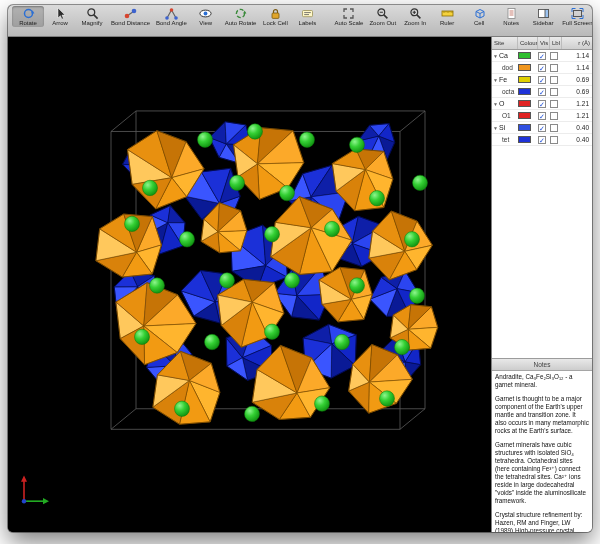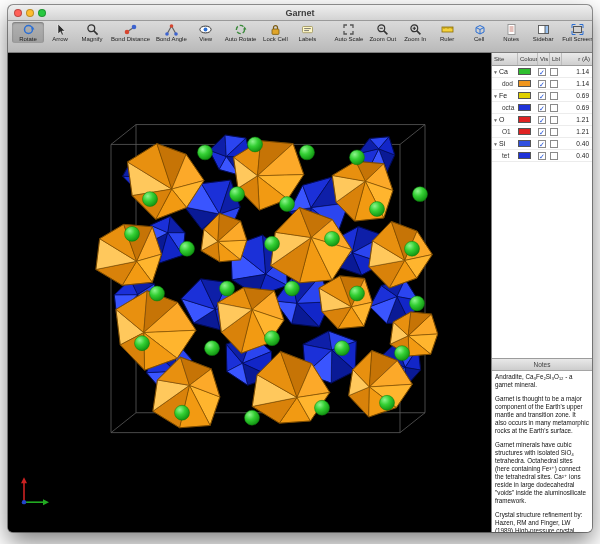--- a/index.html
+++ b/index.html
@@ -51,28 +51,20 @@
   .notes-titlebar{flex:0 0 11px;background:linear-gradient(#e8e8e8,#cdcdcd);border-bottom:1px solid #a5a5a5;
     text-align:center;font-size:6.5px;line-height:11px;color:#444;}
   .notes-body{flex:1;overflow:hidden;padding:2px 3px;background:#fff;}
   .note-para{font-size:6.3px;line-height:8px;color:#111;margin:0 0 6px 0;}
 </style>
 </head>
 <body>
 
 <div class="window">
 
-  <div class="titlebar">
-    <div class="traffic">
-      <span class="light" style="background: rgb(255, 95, 87);"></span>
-      <span class="light" style="background: rgb(254, 188, 46);"></span>
-      <span class="light" style="background: rgb(40, 200, 64);"></span>
-    </div>
-    <div class="title">Garnet</div>
-  </div>
 
   <div class="toolbar">
     <div class="tgroup">
         <div class="tool selected">
           <svg viewBox="0 0 13 13">
             <circle cx="6.5" cy="6.5" r="4" fill="none" stroke="#2b6fd4" stroke-width="1.5"></circle>
             <path d="M10.6 3.2 L12.4 6.4 L9.1 6.2 Z" fill="#2b6fd4"></path>
           </svg>
           <span class="tlabel">Rotate</span>
         </div>

